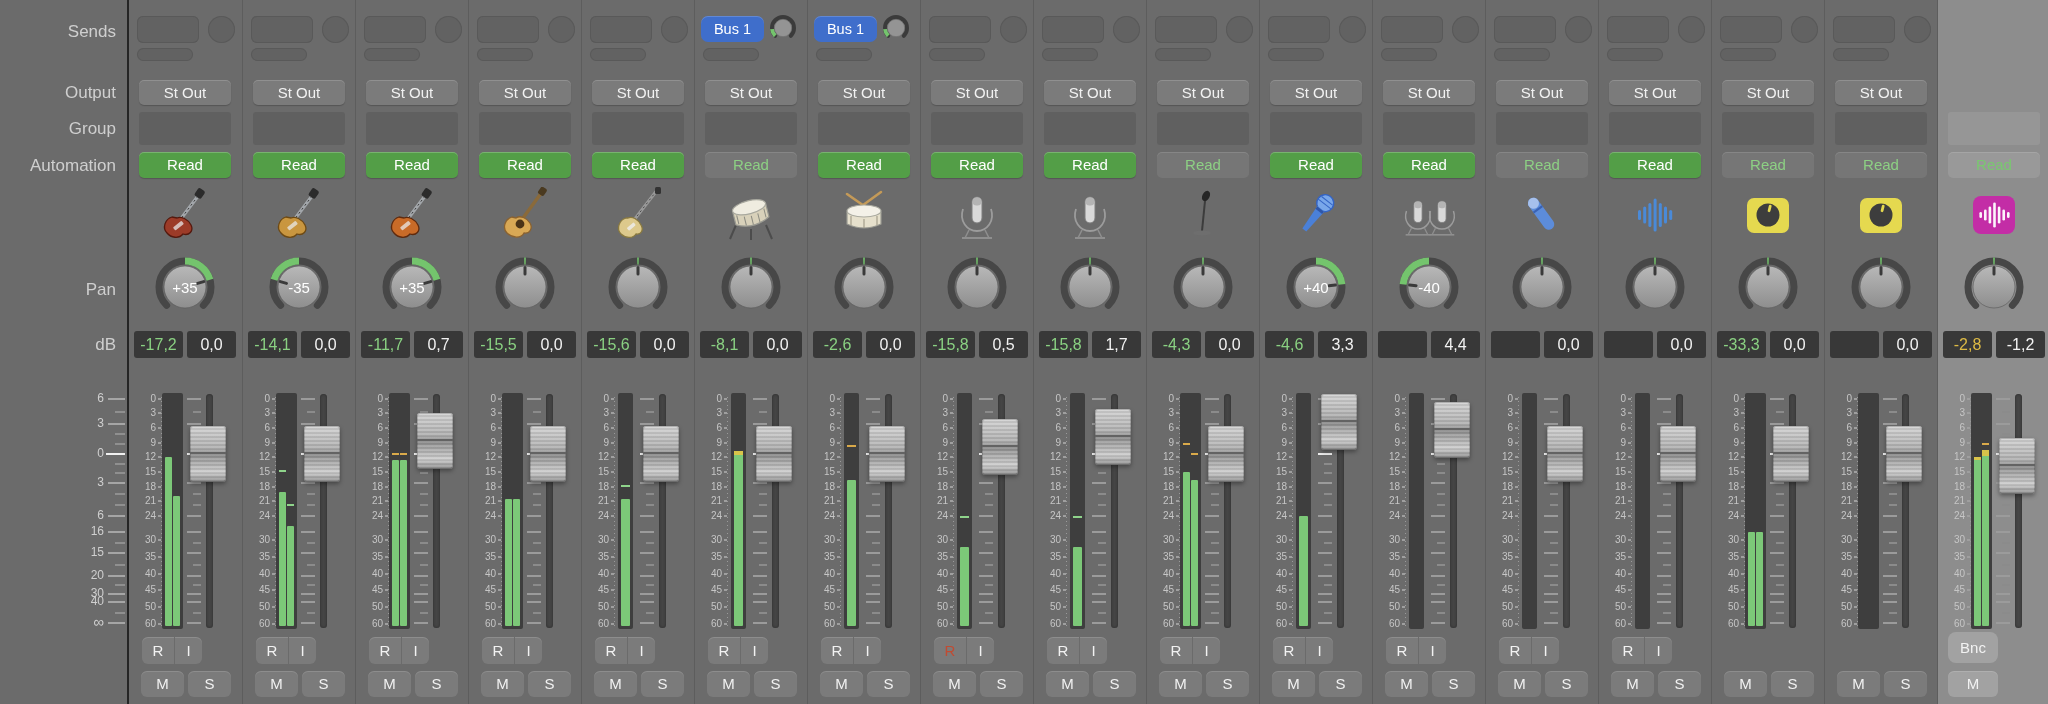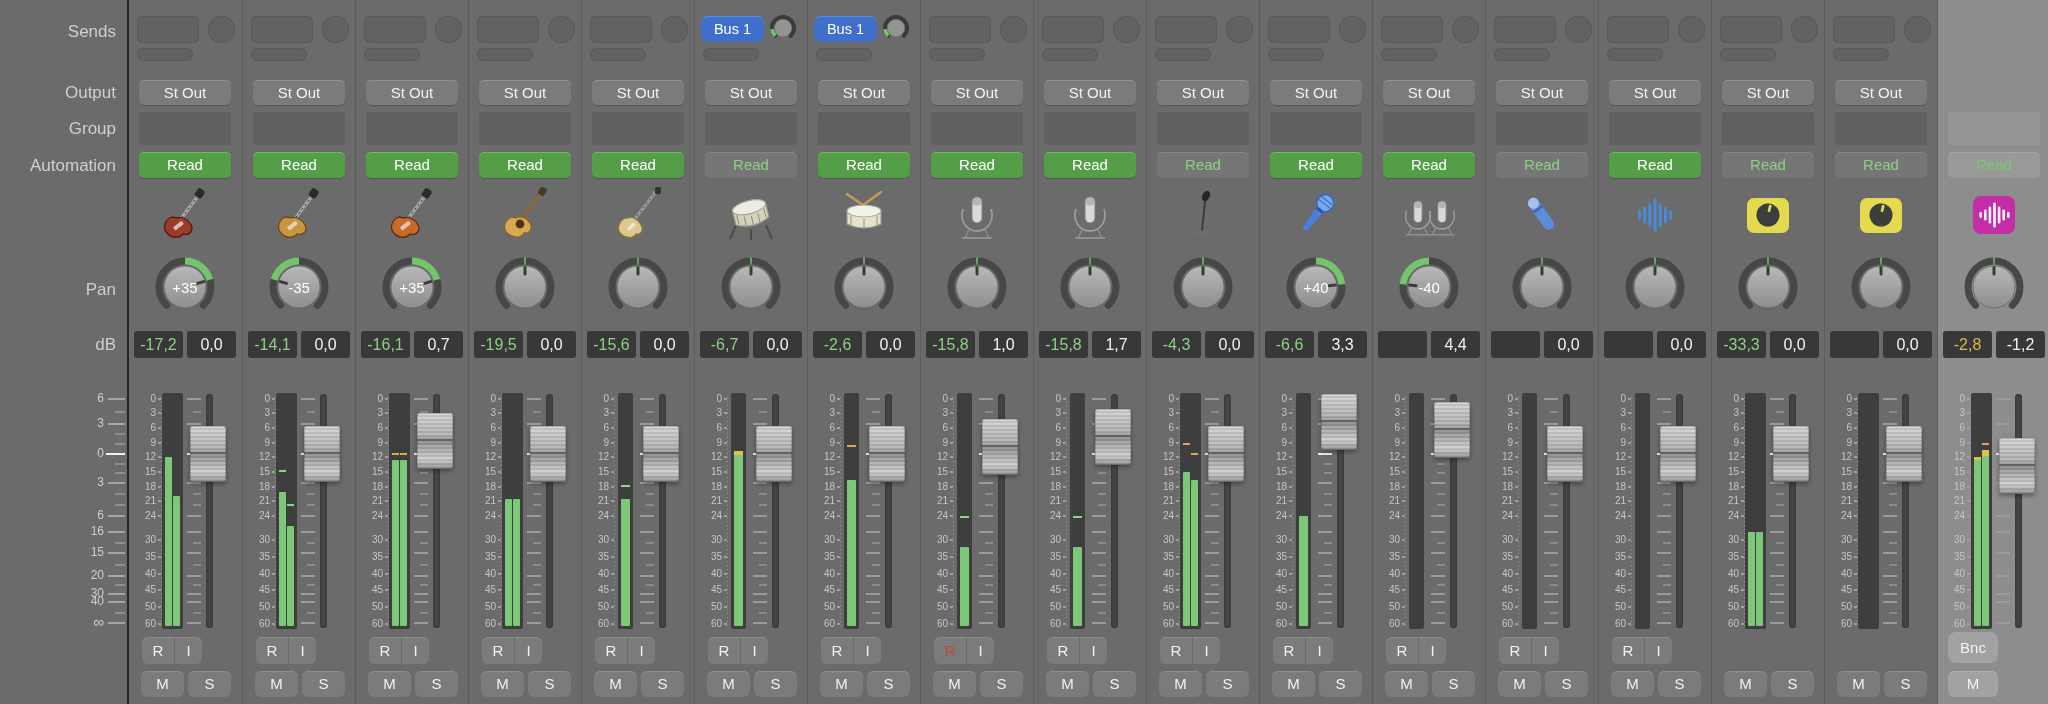--- a/index.html
+++ b/index.html
@@ -340,21 +340,21 @@
     <stop offset="0" stop-color="#b8b8b8"></stop>
                 <stop offset="1" stop-color="#8e8e8e"></stop>
               </linearGradient>
             </defs>
   <path d="M 13.62 50.38 A 26 26 0 1 1 50.38 50.38" stroke="#474747" stroke-width="7" fill="none" stroke-linecap="round"></path>
   <path d="M 32.00 6.00 A 26 26 0 0 1 56.97 24.76" stroke="#74c46d" stroke-width="7" fill="none"></path>
   <circle cx="32" cy="32" r="21" fill="url(#kg)" stroke="#575757" stroke-width="0.6"></circle>
   <line x1="44.5" y1="28.4" x2="50.7" y2="26.6" stroke="#3a3a3a" stroke-width="3" stroke-linecap="round"></line>
   <text x="32" y="37.5" text-anchor="middle" font-size="15" fill="#ffffff" font-family="Liberation Sans, sans-serif">+35</text>
           </svg></div>
-    <div class="db-box peak">-16,1</div>
+    <div class="db-box peak">-11,7</div>
     <div class="db-box vol">0,7</div>
     <div class="mscale">
           <div class="mlab" style="top:393px">0</div>
           <div class="mlab" style="top:407px">3</div>
           <div class="mlab" style="top:422px">6</div>
           <div class="mlab" style="top:437px">9</div>
           <div class="mlab" style="top:451px">12</div>
           <div class="mlab" style="top:466px">15</div>
           <div class="mlab" style="top:481px">18</div>
           <div class="mlab" style="top:495px">21</div>
@@ -428,21 +428,21 @@
               <linearGradient id="kg" x1="0" y1="0" x2="0" y2="1">
     <stop offset="0" stop-color="#b8b8b8"></stop>
                 <stop offset="1" stop-color="#8e8e8e"></stop>
               </linearGradient>
             </defs>
   <path d="M 13.62 50.38 A 26 26 0 1 1 50.38 50.38" stroke="#474747" stroke-width="7" fill="none" stroke-linecap="round"></path>
   <path d="M 31.27 6.01 A 26 26 0 0 1 32.73 6.01" stroke="#74c46d" stroke-width="7" fill="none"></path>
   <circle cx="32" cy="32" r="21" fill="url(#kg)" stroke="#575757" stroke-width="0.6"></circle>
   <line x1="32.0" y1="19.0" x2="32.0" y2="12.5" stroke="#3a3a3a" stroke-width="3" stroke-linecap="round"></line>
   </svg></div>
-    <div class="db-box peak">-19,5</div>
+    <div class="db-box peak">-15,5</div>
     <div class="db-box vol">0,0</div>
     <div class="mscale">
           <div class="mlab" style="top:393px">0</div>
           <div class="mlab" style="top:407px">3</div>
           <div class="mlab" style="top:422px">6</div>
           <div class="mlab" style="top:437px">9</div>
           <div class="mlab" style="top:451px">12</div>
           <div class="mlab" style="top:466px">15</div>
           <div class="mlab" style="top:481px">18</div>
           <div class="mlab" style="top:495px">21</div>
@@ -613,21 +613,21 @@
               <linearGradient id="kg" x1="0" y1="0" x2="0" y2="1">
     <stop offset="0" stop-color="#b8b8b8"></stop>
                 <stop offset="1" stop-color="#8e8e8e"></stop>
               </linearGradient>
             </defs>
   <path d="M 13.62 50.38 A 26 26 0 1 1 50.38 50.38" stroke="#474747" stroke-width="7" fill="none" stroke-linecap="round"></path>
   <path d="M 31.27 6.01 A 26 26 0 0 1 32.73 6.01" stroke="#74c46d" stroke-width="7" fill="none"></path>
   <circle cx="32" cy="32" r="21" fill="url(#kg)" stroke="#575757" stroke-width="0.6"></circle>
   <line x1="32.0" y1="19.0" x2="32.0" y2="12.5" stroke="#3a3a3a" stroke-width="3" stroke-linecap="round"></line>
   </svg></div>
-    <div class="db-box peak">-6,7</div>
+    <div class="db-box peak">-8,1</div>
     <div class="db-box vol">0,0</div>
     <div class="mscale">
           <div class="mlab" style="top:393px">0</div>
           <div class="mlab" style="top:407px">3</div>
           <div class="mlab" style="top:422px">6</div>
           <div class="mlab" style="top:437px">9</div>
           <div class="mlab" style="top:451px">12</div>
           <div class="mlab" style="top:466px">15</div>
           <div class="mlab" style="top:481px">18</div>
           <div class="mlab" style="top:495px">21</div>
@@ -797,21 +797,21 @@
     <stop offset="0" stop-color="#b8b8b8"></stop>
                 <stop offset="1" stop-color="#8e8e8e"></stop>
               </linearGradient>
             </defs>
   <path d="M 13.62 50.38 A 26 26 0 1 1 50.38 50.38" stroke="#474747" stroke-width="7" fill="none" stroke-linecap="round"></path>
   <path d="M 31.27 6.01 A 26 26 0 0 1 32.73 6.01" stroke="#74c46d" stroke-width="7" fill="none"></path>
   <circle cx="32" cy="32" r="21" fill="url(#kg)" stroke="#575757" stroke-width="0.6"></circle>
   <line x1="32.0" y1="19.0" x2="32.0" y2="12.5" stroke="#3a3a3a" stroke-width="3" stroke-linecap="round"></line>
   </svg></div>
     <div class="db-box peak">-15,8</div>
-    <div class="db-box vol">1,0</div>
+    <div class="db-box vol">0,5</div>
     <div class="mscale">
           <div class="mlab" style="top:393px">0</div>
           <div class="mlab" style="top:407px">3</div>
           <div class="mlab" style="top:422px">6</div>
           <div class="mlab" style="top:437px">9</div>
           <div class="mlab" style="top:451px">12</div>
           <div class="mlab" style="top:466px">15</div>
           <div class="mlab" style="top:481px">18</div>
           <div class="mlab" style="top:495px">21</div>
           <div class="mlab" style="top:510px">24</div>
@@ -1063,21 +1063,21 @@
     <stop offset="0" stop-color="#b8b8b8"></stop>
                 <stop offset="1" stop-color="#8e8e8e"></stop>
               </linearGradient>
             </defs>
   <path d="M 13.62 50.38 A 26 26 0 1 1 50.38 50.38" stroke="#474747" stroke-width="7" fill="none" stroke-linecap="round"></path>
   <path d="M 32.00 6.00 A 26 26 0 0 1 57.87 29.45" stroke="#74c46d" stroke-width="7" fill="none"></path>
   <circle cx="32" cy="32" r="21" fill="url(#kg)" stroke="#575757" stroke-width="0.6"></circle>
   <line x1="44.9" y1="30.7" x2="51.4" y2="30.1" stroke="#3a3a3a" stroke-width="3" stroke-linecap="round"></line>
   <text x="32" y="37.5" text-anchor="middle" font-size="15" fill="#ffffff" font-family="Liberation Sans, sans-serif">+40</text>
           </svg></div>
-    <div class="db-box peak">-6,6</div>
+    <div class="db-box peak">-4,6</div>
     <div class="db-box vol">3,3</div>
     <div class="mscale">
           <div class="mlab" style="top:393px">0</div>
           <div class="mlab" style="top:407px">3</div>
           <div class="mlab" style="top:422px">6</div>
           <div class="mlab" style="top:437px">9</div>
           <div class="mlab" style="top:451px">12</div>
           <div class="mlab" style="top:466px">15</div>
           <div class="mlab" style="top:481px">18</div>
           <div class="mlab" style="top:495px">21</div>

